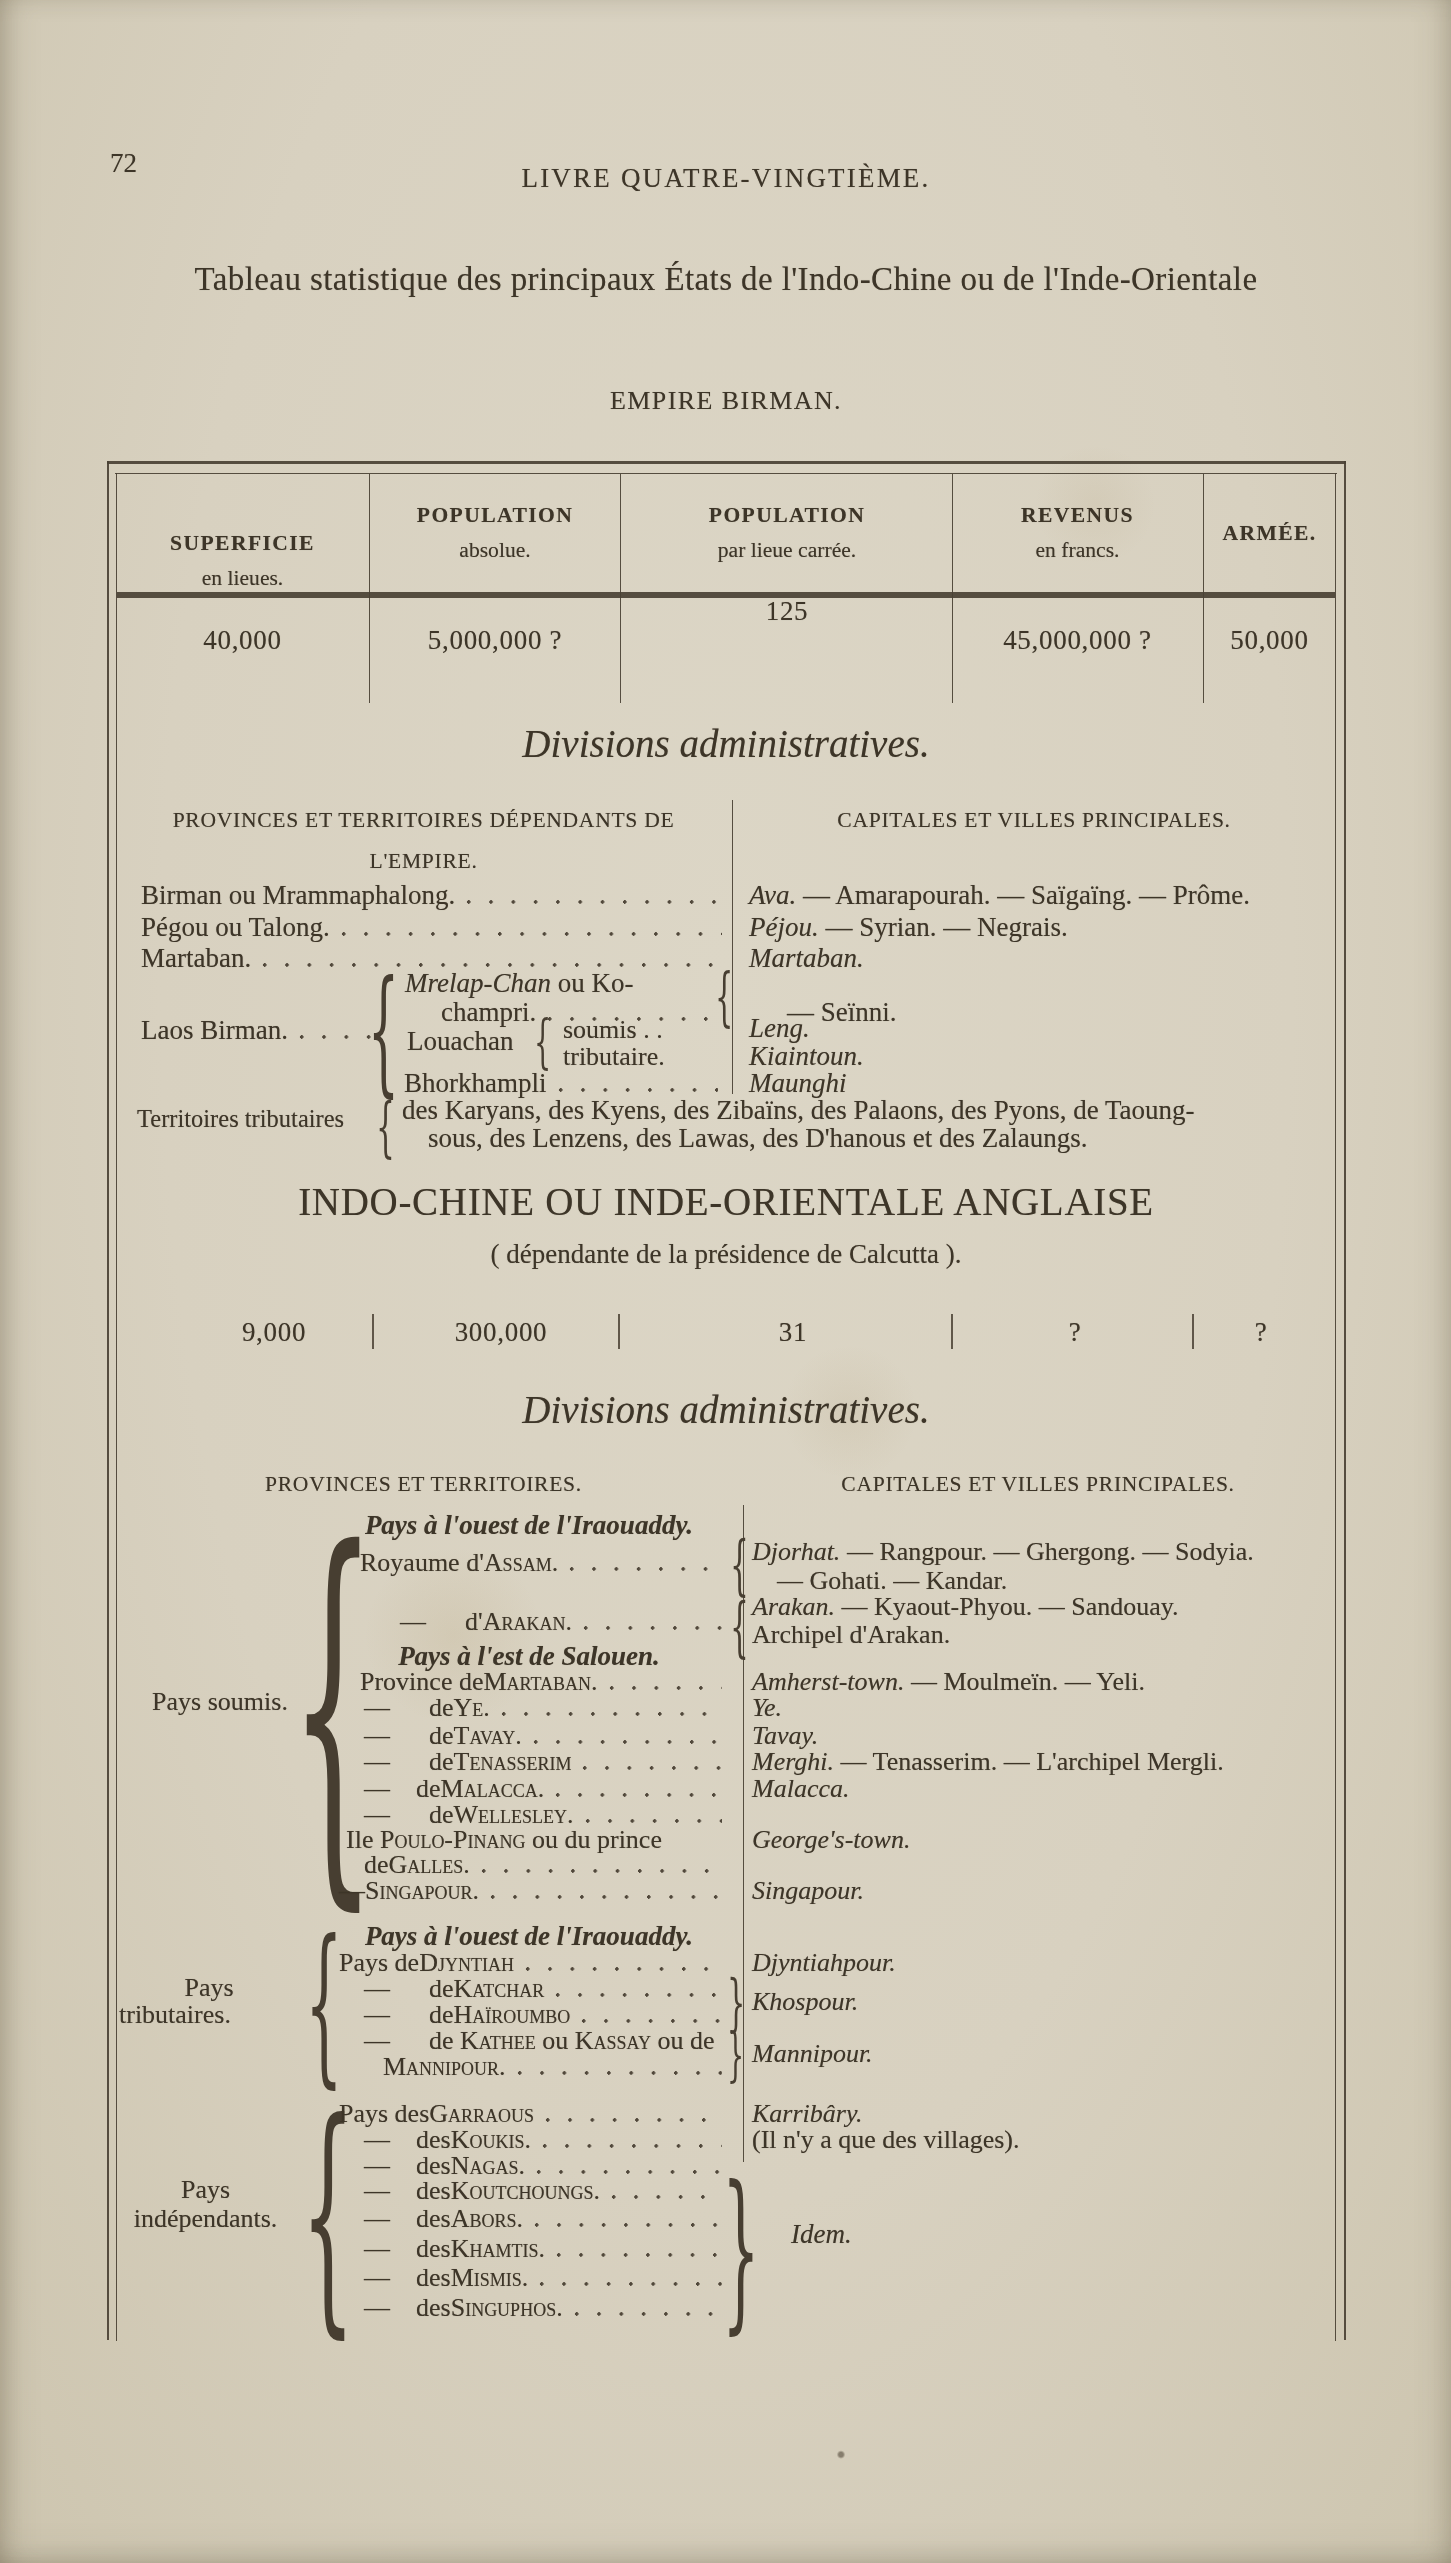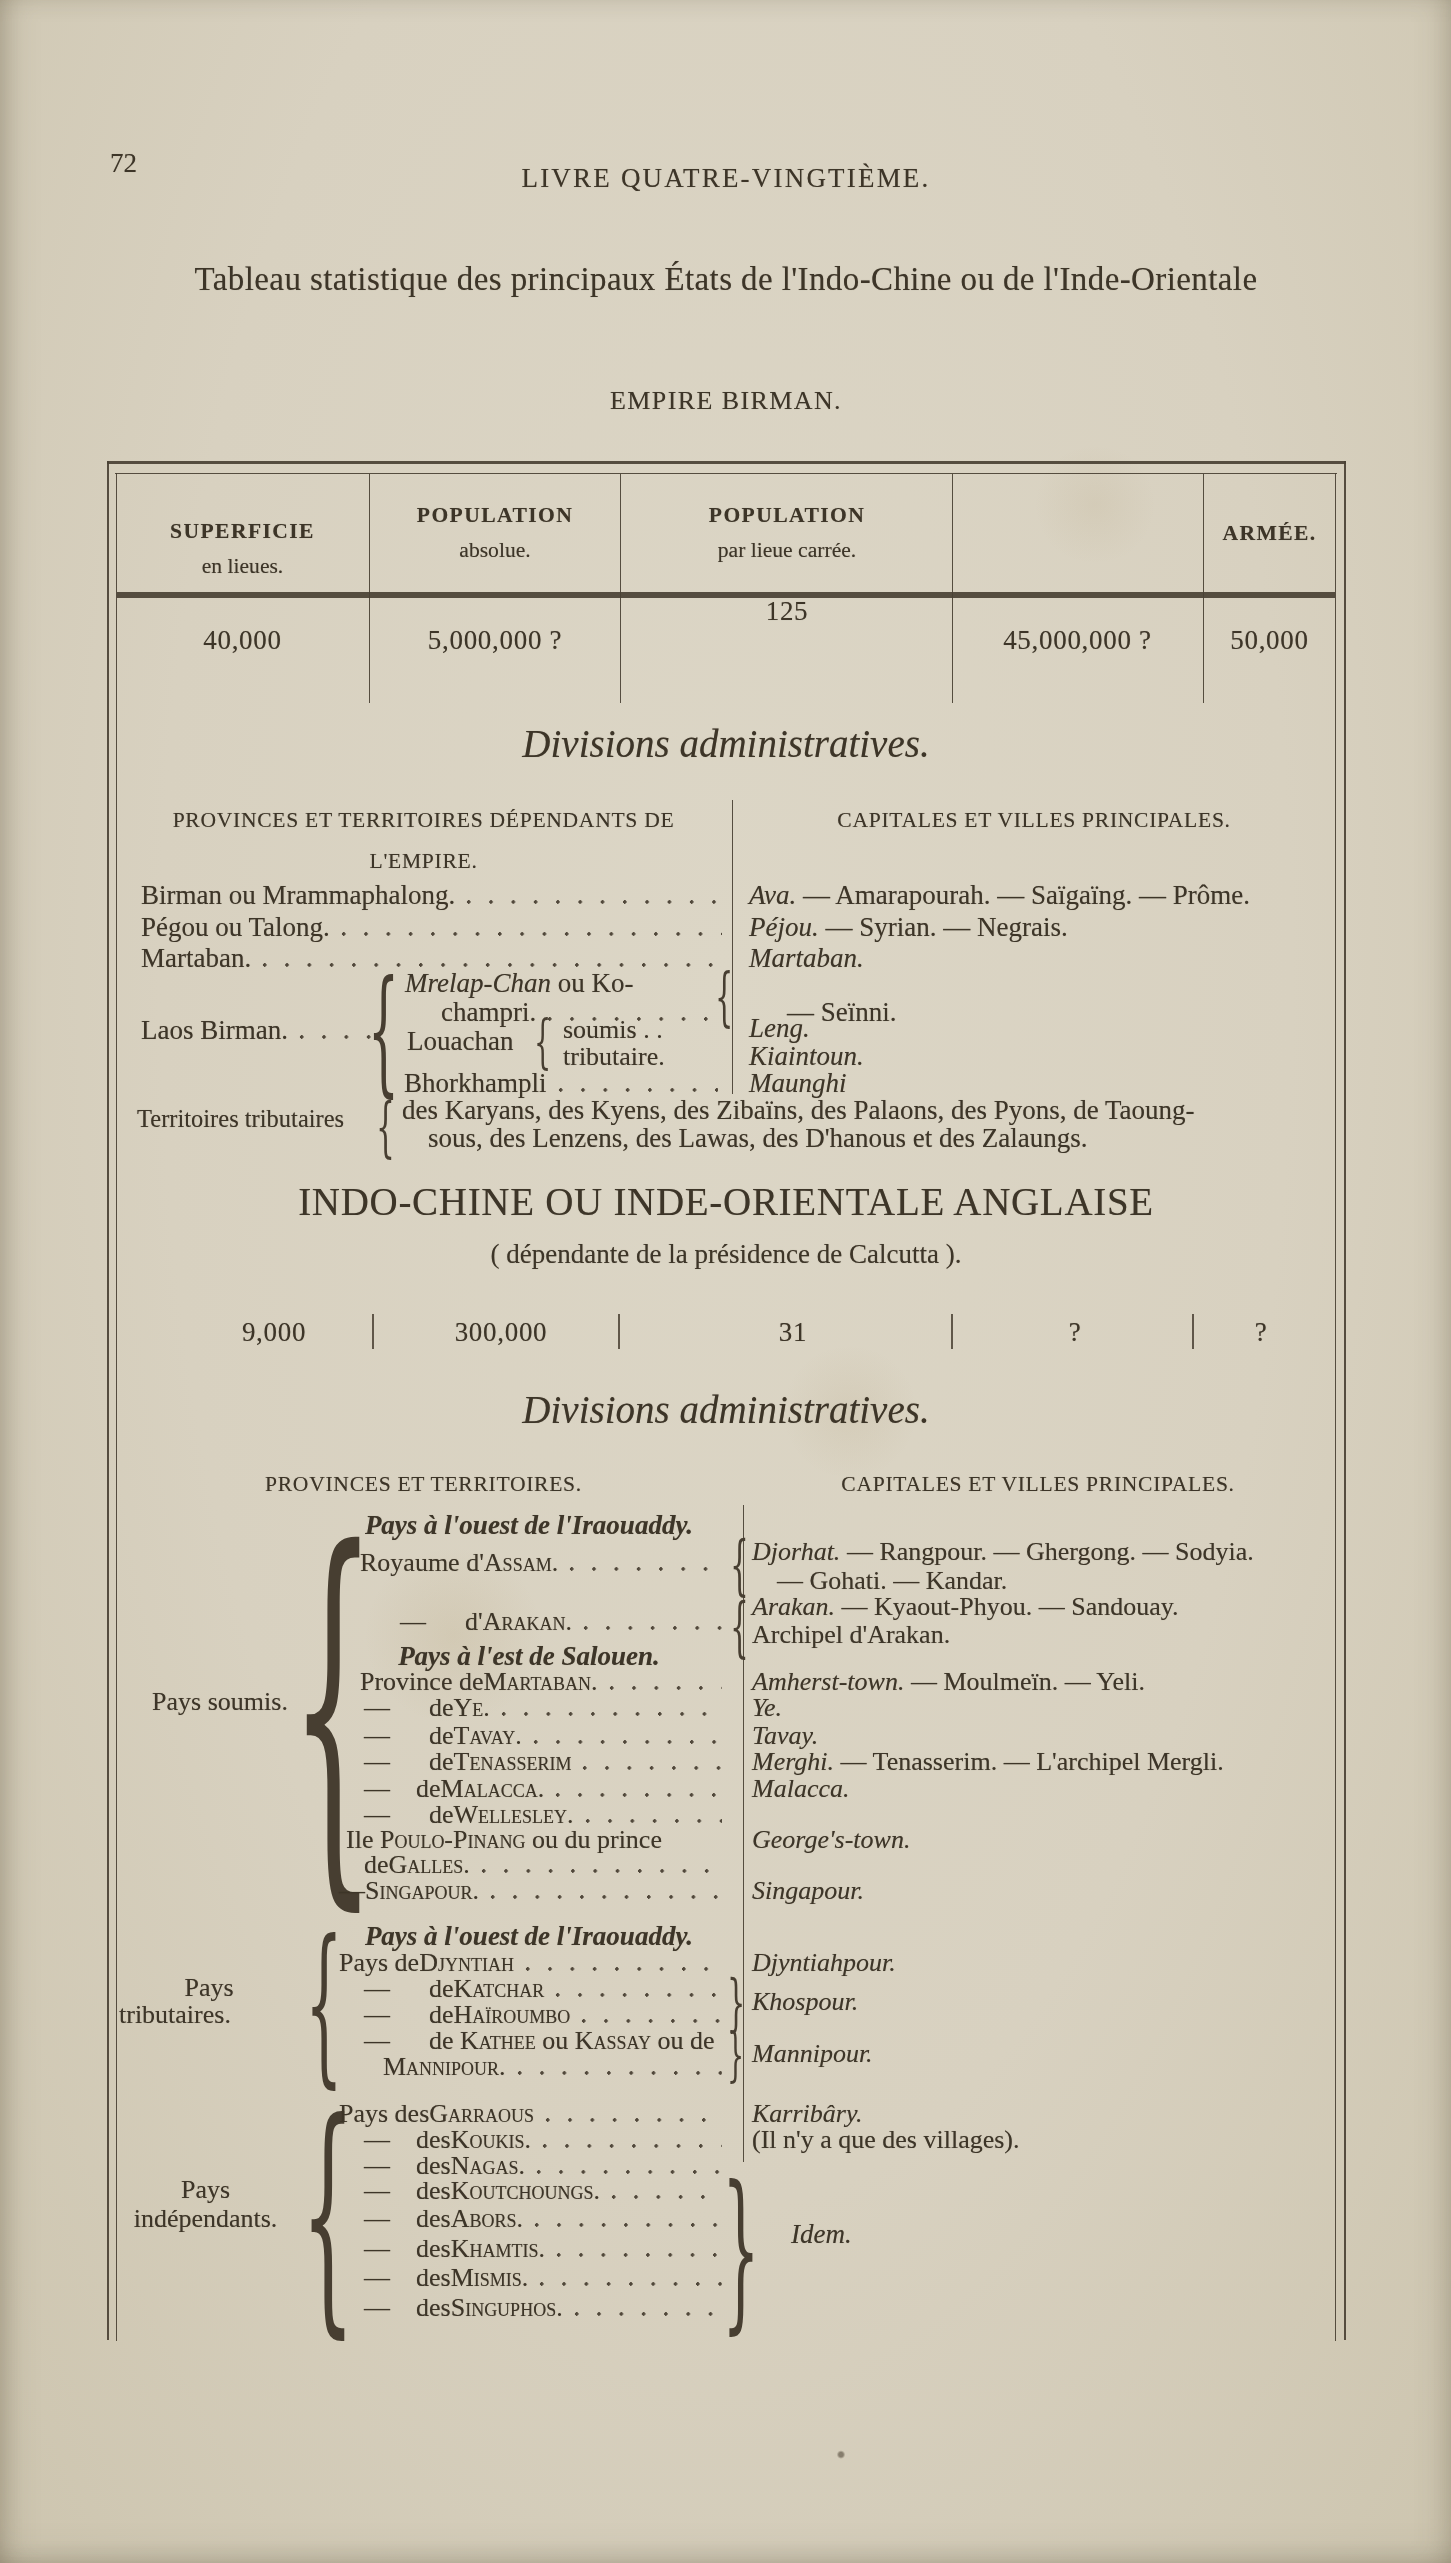--- a/index.html
+++ b/index.html
@@ -61,31 +61,35 @@
   <div class="rule" style="left:116px;top:473px;width:1.4px;height:1868px;"></div>
   <div class="rule" style="left:1344px;top:461px;width:2.2px;height:1879px;"></div>
   <div class="rule" style="left:1335px;top:473px;width:1.4px;height:1868px;"></div>
   <div class="rule" style="left:117px;top:592px;width:1218px;height:5.8px;"></div>
 
   <div class="rule" style="left:369px;top:474px;width:1.4px;height:229px;"></div>
   <div class="rule" style="left:620px;top:474px;width:1.4px;height:229px;"></div>
   <div class="rule" style="left:952px;top:474px;width:1.4px;height:229px;"></div>
   <div class="rule" style="left:1203px;top:474px;width:1.4px;height:229px;"></div>
 
-  <div class="cell ink" style="left:117px;top:492px;width:251px;height:114px;">
+  <div class="cell ink" style="left:117px;top:504px;width:251px;height:114px;">
     <div class="hdrline1">SUPERFICIE</div>
     <div class="hdrline2">en lieues.</div>
   </div>
   <div class="cell ink" style="left:370px;top:476px;width:250px;height:114px;">
     <div class="hdrline1">POPULATION</div>
     <div class="hdrline2">absolue.</div>
   </div>
   <div class="cell ink" style="left:622px;top:476px;width:330px;height:114px;">
     <div class="hdrline1">POPULATION</div>
     <div class="hdrline2">par lieue carrée.</div>
+  </div>
+  <div class="cell ink" style="left:953px;top:476px;width:249px;height:114px;">
+    <div class="hdrline1">REVENUS</div>
+    <div class="hdrline2">en francs.</div>
   </div>
   <div class="cell ink" style="left:1204px;top:476px;width:131px;height:114px;">
     <div class="hdrline1">ARMÉE.</div>
   </div>
 
   <div class="cell num ink" style="left:117px;top:620px;width:251px;height:40px;">40,000</div>
   <div class="cell num ink" style="left:370px;top:620px;width:250px;height:40px;">5,000,000 ?</div>
   <div class="cell num ink" style="left:622px;top:591px;width:330px;height:40px;">125</div>
   <div class="cell num ink" style="left:953px;top:620px;width:249px;height:40px;">45,000,000 ?</div>
   <div class="cell num ink" style="left:1204px;top:620px;width:131px;height:40px;">50,000</div>

